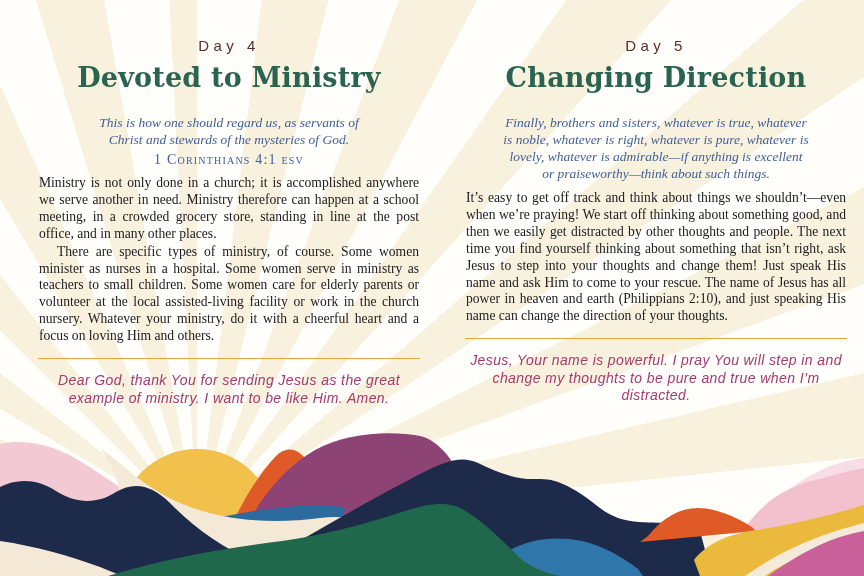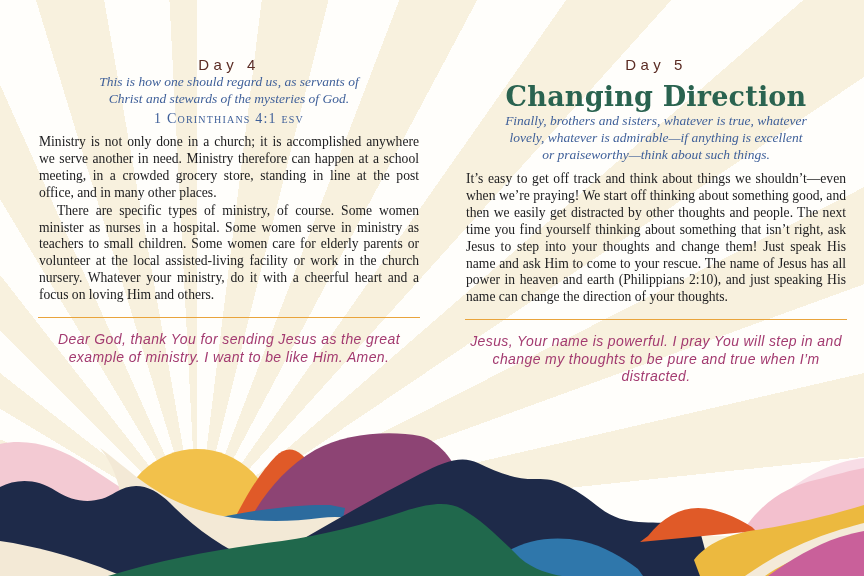--- a/index.html
+++ b/index.html
@@ -7,31 +7,32 @@
     position:relative;width:864px;height:576px;overflow:hidden;
     background:repeating-conic-gradient(from 0deg at 197px 527px,
       var(--paper,#fffefb) 0deg 7deg,
       var(--ray-cream,#f8f1de) 7deg 14deg);
   }
   .mountains{position:absolute;left:0;top:0;z-index:1;display:block;}
   .page{position:absolute;top:0;width:382px;z-index:2;text-align:center;}
   .page.left{left:38px;}
   .page.right{left:465px;}
   .day-label{
-    margin-top:57px;
+    margin-top:38px;
     font-family:"Liberation Sans",sans-serif;font-size:15px;line-height:16px;
     letter-spacing:4.5px;color:var(--day-label-color,#5b2c24);
   }
   .chapter-title{
     margin:9px 0 0;
     font-family:"DejaVu Serif",serif;font-weight:700;
     font-size:27px;line-height:30px;letter-spacing:.2px;
     color:var(--title-green,#2a6350);
   }
   .verse{
+    margin-top:21px;
     font-family:"Liberation Serif",serif;font-style:italic;
     font-size:13.5px;line-height:17px;
     color:var(--verse-blue,#3e5f99);
   }
   .verse-ref{
     margin-top:4px;
     font-family:"Liberation Serif",serif;font-style:normal;
     font-variant:small-caps;letter-spacing:1.2px;
     font-size:14px;line-height:15px;
     color:var(--verse-blue,#3e5f99);
@@ -91,20 +92,21 @@
 
     <path d="M700,576 L694,560 C706,544 728,534 756,530 C790,525 832,515 864,505 L864,576 Z" fill="#ecb93f"></path>
 
     <path d="M745,576 C770,558 800,543 830,533 C845,528 856,525 864,523 L864,540 C830,545 790,558 765,576 Z" fill="#f4ead9"></path>
 
     <path d="M768,576 C790,560 815,545 840,537 C850,534 858,532 864,531 L864,576 Z" fill="#c9609a"></path>
   </svg>
 
   <section class="page left">
     <div class="day-label">Day 4</div>
+    <h1 class="chapter-title">Devoted to Ministry</h1>
     <div class="verse">
       <div>This is how one should regard us, as servants of</div>
       <div>Christ and stewards of the mysteries of God.</div>
       <div class="verse-ref">1 Corinthians 4:1 esv</div>
     </div>
     <div class="body-text">
       <p>Ministry is not only done in a church; it is accomplished anywhere we serve another in need. Ministry therefore can happen at a school meeting, in a crowded grocery store, standing in line at the post office, and in many other places.</p>
       <p class="indent">There are specific types of ministry, of course. Some women minister as nurses in a hospital. Some women serve in ministry as teachers to small children. Some women care for elderly parents or volunteer at the local assisted-living facility or work in the church nursery. Whatever your ministry, do it with a cheerful heart and a focus on loving Him and others.</p>
     </div>
     <hr class="divider">
@@ -112,20 +114,21 @@
       <div>Dear God, thank You for sending Jesus as the great</div>
       <div>example of ministry. I want to be like Him. Amen.</div>
     </div>
   </section>
 
   <section class="page right">
     <div class="day-label">Day 5</div>
     <h1 class="chapter-title">Changing Direction</h1>
     <div class="verse">
       <div>Finally, brothers and sisters, whatever is true, whatever</div>
+      <div>is noble, whatever is right, whatever is pure, whatever is</div>
       <div>lovely, whatever is admirable—if anything is excellent</div>
       <div>or praiseworthy—think about such things.</div>
     </div>
     <div class="body-text">
       <p>It’s easy to get off track and think about things we shouldn’t—even when we’re praying! We start off thinking about something good, and then we easily get distracted by other thoughts and people. The next time you find yourself thinking about something that isn’t right, ask Jesus to step into your thoughts and change them! Just speak His name and ask Him to come to your rescue. The name of Jesus has all power in heaven and earth (Philippians 2:10), and just speaking His name can change the direction of your thoughts.</p>
     </div>
     <hr class="divider">
     <div class="prayer">
       <div>Jesus, Your name is powerful. I pray You will step in and</div>
       <div>change my thoughts to be pure and true when I’m distracted.</div>

